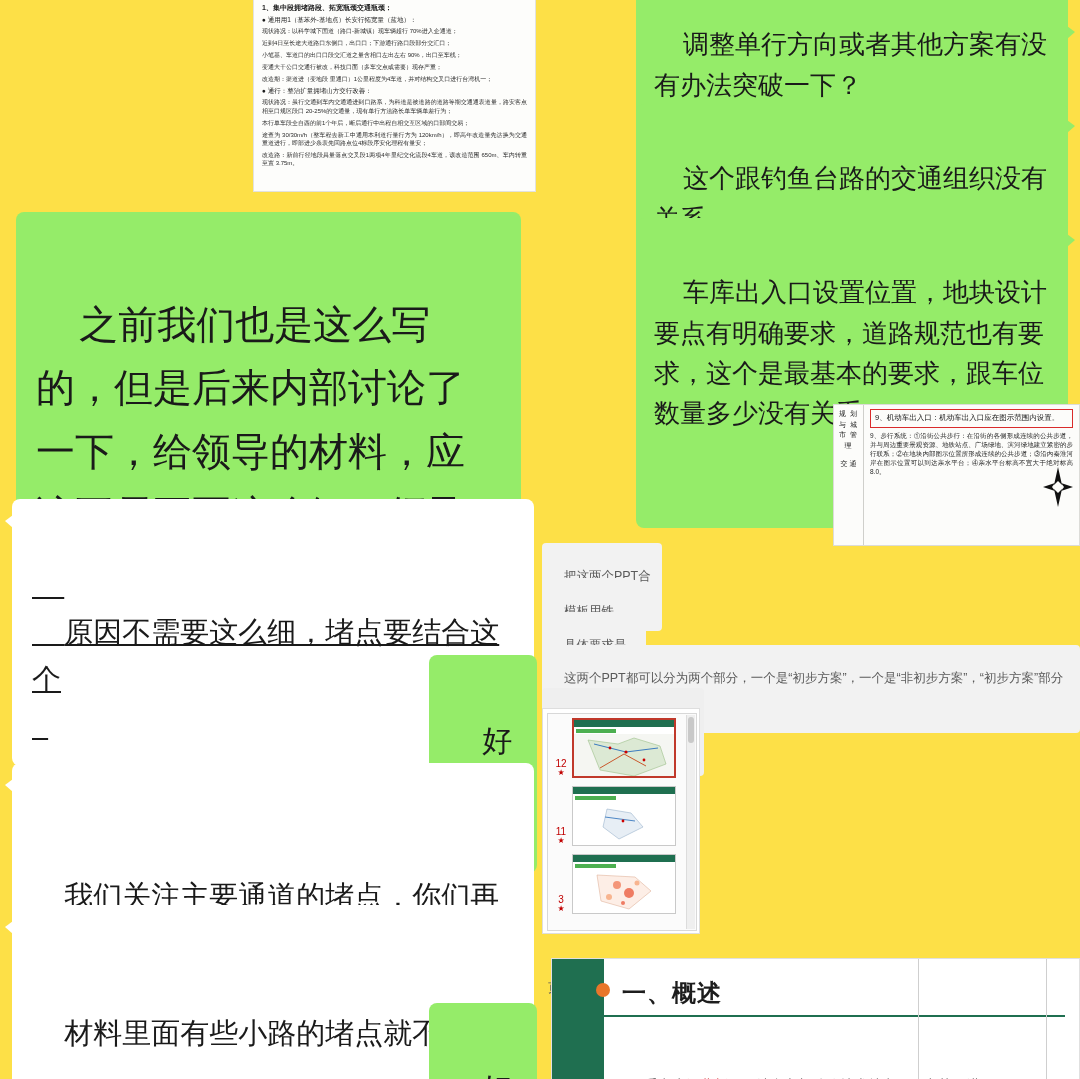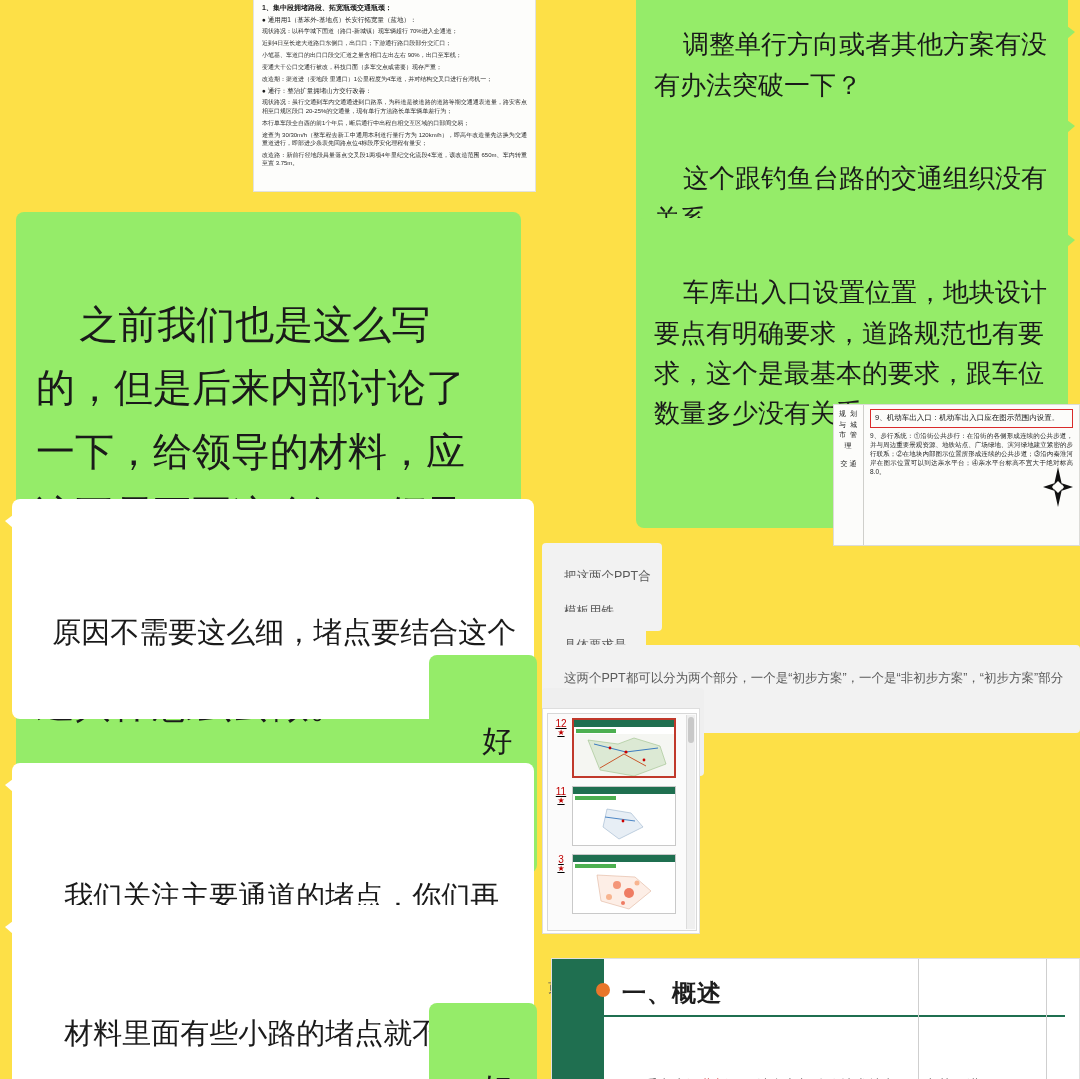--- a/index.html
+++ b/index.html
@@ -122,21 +122,21 @@
     background: #ffffff;
     border: 1px solid #dedede;
     overflow: hidden;
   }
   .ppt-panel {
     position: absolute;
     background: #fbfbfb;
     border: 1px solid #d8d8d8;
     overflow: hidden;
   }
-  .ppt-row { display: flex; align-items: flex-start; padding: 4px 2px 4px 2px; text-decoration: underline; }
+  .ppt-row { display: flex; align-items: flex-end; padding: 4px 2px 4px 2px; }
   .ppt-num {
     width: 22px;
     text-align: center;
     font-size: 10px;
     color: #c00000;
     line-height: 1.1;
   }
   .ppt-num .star { display: block; font-size: 8px; color: #c00000; }
   .ppt-thumb {
     width: 104px; height: 60px;
@@ -239,21 +239,21 @@
 
   <div class="bubble out" style="left:636px; top:218px; width:432px; padding:14px 18px; font-size:26px;">
     <span>车库出入口设置位置，地块设计要点有明确要求，道路规范也有要求，这个是最基本的要求，跟车位数量多少没有关系</span>
     <span class="tail-r"></span>
   </div>
 
   <div class="bubble out" style="left:16px; top:212px; width:505px; padding:18px 20px; font-size:39px; line-height:1.62;">
     <span>之前我们也是这么写的，但是后来内部讨论了一下，给领导的材料，应该不需要写这么细，领导只要知道哪里拥堵，采用什么方法改善，不需要知道具体怎么去做。</span>
   </div>
 
-  <div class="bubble in" style="left:12px; top:499px; width:522px; padding:16px 8px; font-size:29px; line-height:1.62;">
+  <div class="bubble in" style="left:12px; top:499px; width:522px; padding:16px 20px; font-size:29px; line-height:1.62;text-decoration:underline;">
     <span class="tail-l"></span>
     <span>原因不需要这么细，堵点要结合这个</span>
   </div>
 
   <div class="bubble out" style="left:429px; top:655px; width:108px; padding:16px 20px; font-size:30px; text-align:left;">
     <span>好的</span>
   </div>
 
   <div class="bubble in" style="left:12px; top:763px; width:522px; padding:16px 20px; font-size:29px; line-height:1.62;">
     <span class="tail-l"></span>

